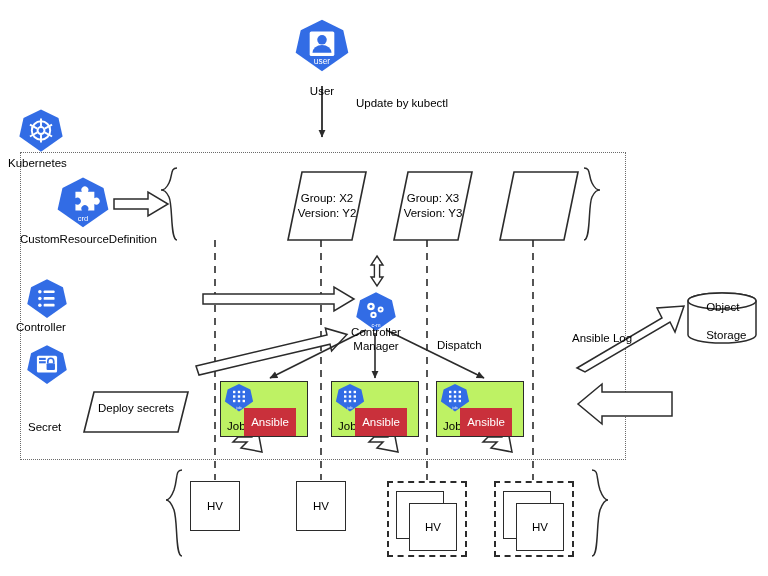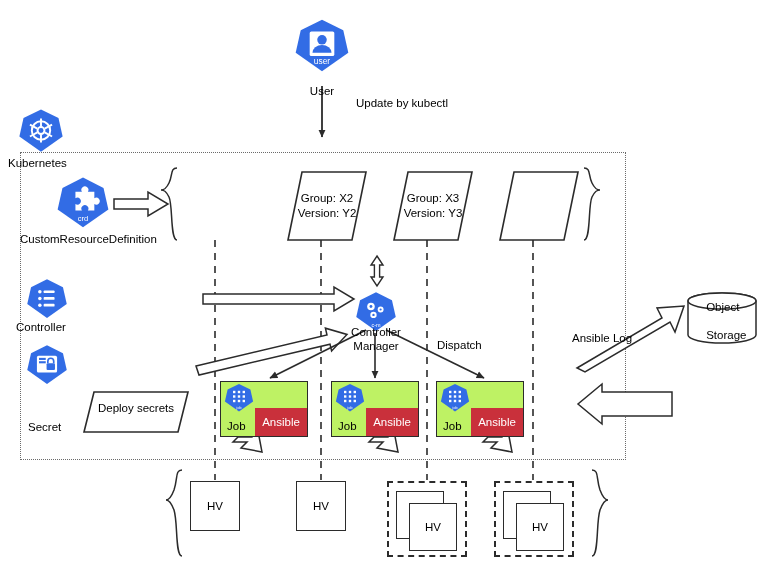--- a/index.html
+++ b/index.html
@@ -86,21 +86,21 @@
     border: 1.6px solid #2b2b2b;
     background: #bef264;
   }
   .jobcard .jlabel {
     position: absolute;
     left: 6px; bottom: 4px;
     font-size: 11.5px;
   }
   .jobcard .ansible {
     position: absolute;
-    right: 0; bottom: 0;
+    right: 11px; bottom: 0;
     width: 52px; height: 28px;
     background: #c9303b;
     color: #fff;
     font-size: 11.5px;
     display: flex;
     align-items: center;
     justify-content: center;
     margin-left: 11px;
   }
   .jobcard .jicon {

